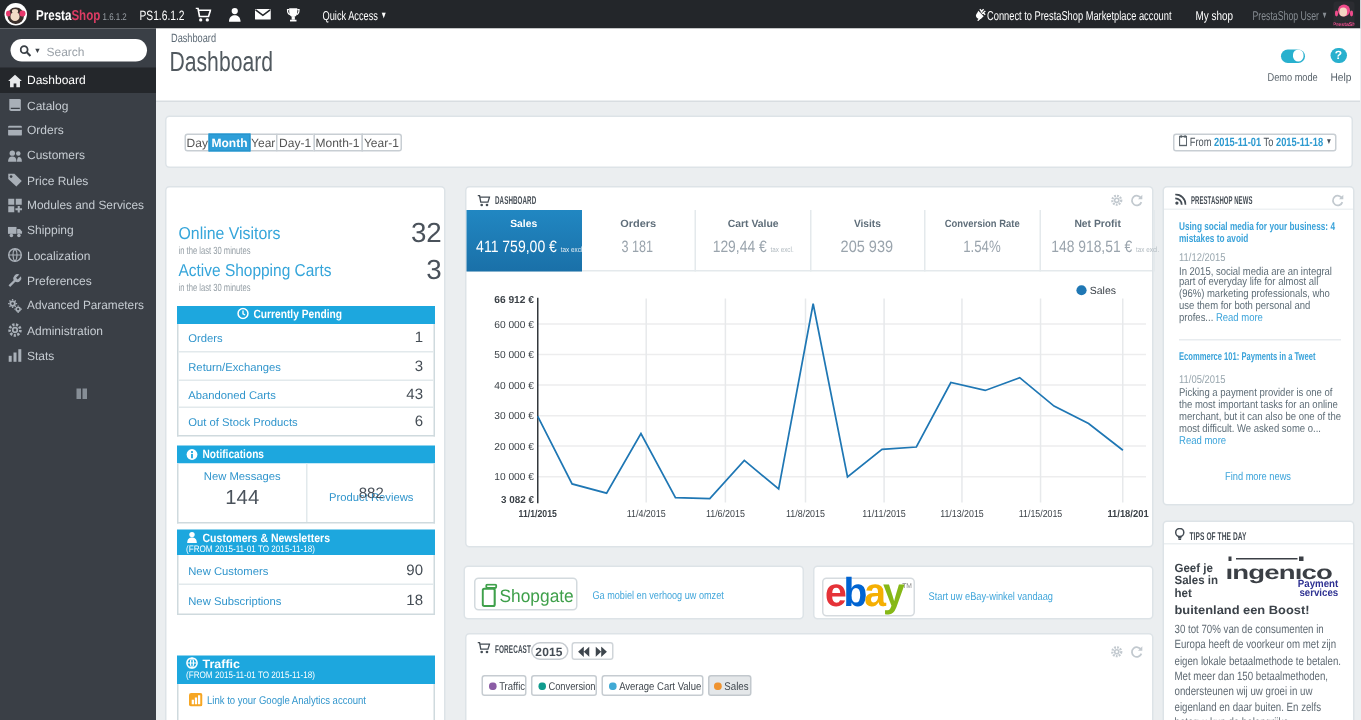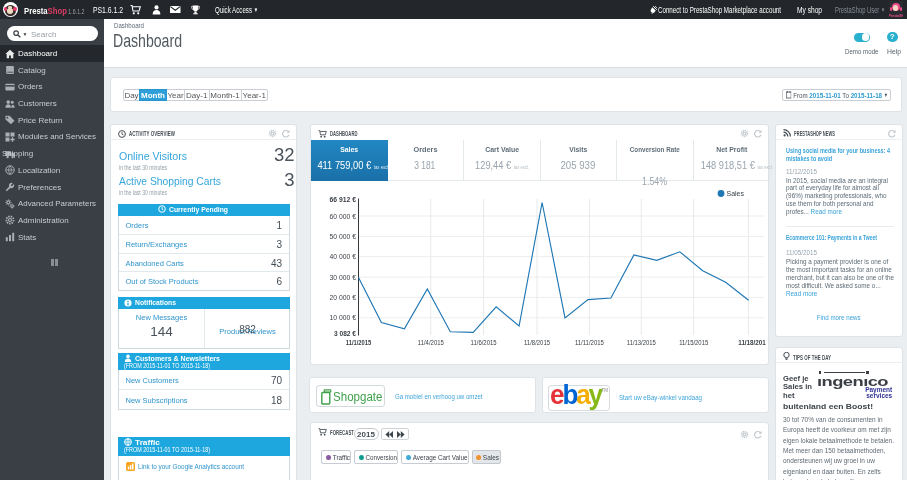--- a/index.html
+++ b/index.html
@@ -118,21 +118,21 @@
         </span>
         <span class="sx" style="position:absolute;left:18px;top:4px;font-size:8px;color:#c6ccd2;">Customers</span>
       </div>
       <div style="position:relative;height:16.7px;">
         <span style="position:absolute;left:5px;top:3.5px;width:10px;height:10px;">
           <svg width="10" height="10" viewBox="0 0 10 10">
             <path d="M0.5 0.8 H4.6 L9.5 5.7 L5.9 9.3 L0.5 4.4 Z" fill="#a8afb7"></path>
             <circle cx="2.4" cy="2.7" r="0.9" fill="#3a3f46"></circle>
           </svg>
         </span>
-        <span class="sx" style="position:absolute;left:18px;top:4px;font-size:8px;color:#c6ccd2;">Price Return</span>
+        <span class="sx" style="position:absolute;left:18px;top:4px;font-size:8px;color:#c6ccd2;">Price Rules</span>
       </div>
       <div style="position:relative;height:16.7px;">
         <span style="position:absolute;left:5px;top:3.5px;width:10px;height:10px;">
           <svg width="10" height="10" viewBox="0 0 10 10">
             <rect x="0.5" y="0.5" width="4" height="4" fill="#a8afb7"></rect>
             <rect x="5.5" y="0.5" width="4" height="4" fill="#a8afb7"></rect>
             <rect x="0.5" y="5.5" width="4" height="4" fill="#a8afb7"></rect>
             <path d="M7.5 5.3 V9.7 M5.3 7.5 H9.7" stroke="#a8afb7" stroke-width="1.4"></path>
           </svg>
         </span>
@@ -140,21 +140,21 @@
       </div>
       <div style="position:relative;height:16.7px;">
         <span style="position:absolute;left:5px;top:3.5px;width:10px;height:10px;">
           <svg width="10" height="10" viewBox="0 0 10 10">
             <rect x="0.3" y="2.3" width="5.7" height="4.6" fill="#a8afb7"></rect>
             <path d="M6.4 3.6 H8.3 L9.7 5.3 V6.9 H6.4 Z" fill="#a8afb7"></path>
             <circle cx="2.6" cy="8" r="1.2" fill="#a8afb7"></circle>
             <circle cx="7.6" cy="8" r="1.2" fill="#a8afb7"></circle>
           </svg>
         </span>
-        <span class="sx" style="position:absolute;left:2px;top:4px;font-size:8px;color:#c6ccd2;">Shipping</span>
+        <span class="sx" style="position:absolute;left:18px;top:4px;font-size:8px;color:#c6ccd2;">Shipping</span>
       </div>
       <div style="position:relative;height:16.7px;">
         <span style="position:absolute;left:5px;top:3.5px;width:10px;height:10px;">
           <svg width="10" height="10" viewBox="0 0 10 10">
             <circle cx="5" cy="5" r="4.2" fill="none" stroke="#a8afb7" stroke-width="1"></circle>
             <path d="M5 0.8 C3.2 2.5 3.2 7.5 5 9.2 M5 0.8 C6.8 2.5 6.8 7.5 5 9.2 M0.9 5 H9.1" fill="none" stroke="#a8afb7" stroke-width="0.8"></path>
           </svg>
         </span>
         <span class="sx" style="position:absolute;left:18px;top:4px;font-size:8px;color:#c6ccd2;">Localization</span>
       </div>
@@ -214,37 +214,20 @@
 <div id="rangebtns" class="abs" style="left:123px;top:89px;height:12px;"><div style="display:inline-block;vertical-align:top;width:17px;height:12px;font-size:8px;text-align:center;line-height:12px;border:1px solid #c8ced3;margin-left:-1px;background:#fff;color:#555;border-radius:2px 0 0 2px;margin-left:0;">Day</div><div style="display:inline-block;vertical-align:top;width:28px;height:12px;font-size:8px;text-align:center;line-height:12px;border:1px solid #c8ced3;margin-left:-1px;background:#2e9fd9;color:#fff;font-weight:bold;border-color:#2795cd;position:relative;z-index:2;">Month</div><div style="display:inline-block;vertical-align:top;width:19px;height:12px;font-size:8px;text-align:center;line-height:12px;border:1px solid #c8ced3;margin-left:-1px;background:#fff;color:#555;">Year</div><div style="display:inline-block;vertical-align:top;width:25.5px;height:12px;font-size:8px;text-align:center;line-height:12px;border:1px solid #c8ced3;margin-left:-1px;background:#fff;color:#555;">Day-1</div><div style="display:inline-block;vertical-align:top;width:33px;height:12px;font-size:8px;text-align:center;line-height:12px;border:1px solid #c8ced3;margin-left:-1px;background:#fff;color:#555;">Month-1</div><div style="display:inline-block;vertical-align:top;width:27.5px;height:12px;font-size:8px;text-align:center;line-height:12px;border:1px solid #c8ced3;margin-left:-1px;background:#fff;color:#555;border-radius:0 2px 2px 0;">Year-1</div></div>
 <div class="abs" style="left:782px;top:88.5px;width:109px;height:12.5px;background:#fff;border:1px solid #c8ced3;border-radius:2px;font-size:8px;color:#4a525a;line-height:10.5px;padding-left:3px;white-space:nowrap;"><span class="sx" style="line-height: 10.5px; transform-origin: 0px 50%; transform: scaleX(0.775573);">
   <svg style="display:inline-block;vertical-align:-1px;" width="7" height="7.5" viewBox="0 0 7 7.5">
           <rect x="0.5" y="1" width="6" height="6" fill="none" stroke="#596269" stroke-width="0.9"></rect>
           <path d="M1.8 0 V2 M5.2 0 V2" stroke="#596269" stroke-width="0.9"></path>
         </svg>
   From <b style="color:#2d9ad0;">2015-11-01</b> To <b style="color:#2d9ad0;">2015-11-18</b> <span style="font-size:5.5px;vertical-align:1px;">▼</span></span>
 </div>
 
 <div class="panel" style="left:110px;top:123.5px;width:187px;height:370px;">
-  <div class="phead">
-    <svg style="display:inline-block;vertical-align:-1.5px;margin-right:3px;" width="8" height="8" viewBox="0 0 8 8">
-          <circle cx="4" cy="4" r="3.4" fill="none" stroke="#454d55" stroke-width="1"></circle>
-          <path d="M4 2 V4.2 L5.5 5" fill="none" stroke="#454d55" stroke-width="0.9"></path>
-        </svg><span class="sx" style="transform-origin: 0px 50%; transform: scaleX(0.588918);">ACTIVITY OVERVIEW</span>
-    <span class="picons">
-      <svg style="display:inline-block;" width="9" height="9" viewBox="0 0 10 10">
-            <circle cx="5" cy="5" r="3.3" fill="none" stroke="#c2c9cf" stroke-width="1.7" stroke-dasharray="1.35 0.85"></circle>
-            <circle cx="5" cy="5" r="2.1" fill="#c2c9cf"></circle>
-            <circle cx="5" cy="5" r="0.9" fill="#fff"></circle>
-          </svg>
-      <svg style="display:inline-block;margin-left:4px;" width="9" height="9" viewBox="0 0 10 10">
-            <path d="M8.6 3.6 A3.6 3.6 0 1 0 8.8 6.4" fill="none" stroke="#c2c9cf" stroke-width="1.3"></path>
-            <path d="M9.5 1 V4.3 H6.3 Z" fill="#c2c9cf"></path>
-          </svg>
-    </span>
-  </div>
   <div class="abs sx" style="left: 8px; top: 25px; font-size: 11.5px; color: rgb(53, 165, 218); transform-origin: 0px 50%; transform: scaleX(0.919696);">Online Visitors</div>
   <div class="abs" style="right:1.5px;top:19.5px;font-size:18.5px;color:#4a525b;">32</div>
   <div class="abs sx" style="left: 8px; top: 39.5px; font-size: 7px; color: rgb(147, 157, 164); transform-origin: 0px 50%; transform: scaleX(0.725555);">in the last 30 minutes</div>
   <div class="abs sx" style="left: 8px; top: 50px; font-size: 11.5px; color: rgb(53, 165, 218); transform-origin: 0px 50%; transform: scaleX(0.896334);">Active Shopping Carts</div>
   <div class="abs" style="right:1.5px;top:44.5px;font-size:18.5px;color:#4a525b;">3</div>
   <div class="abs sx" style="left: 8px; top: 64.5px; font-size: 7px; color: rgb(147, 157, 164); transform-origin: 0px 50%; transform: scaleX(0.725555);">in the last 30 minutes</div>
 
   <div class="abs bluebar" style="left:6.5px;top:79px;width:172.5px;height:12px;padding-left:40px;">
     <svg style="display:inline-block;vertical-align:-1.5px;margin-right:3px;" width="8" height="8" viewBox="0 0 8 8">
           <circle cx="4" cy="4" r="3.3" fill="none" stroke="#fff" stroke-width="1"></circle>
@@ -288,21 +271,21 @@
   <div class="abs bluebar" style="left:6.5px;top:228px;width:172.5px;height:17px;">
     <svg style="display:inline-block;vertical-align:-1.5px;margin-right:3px;" width="8" height="8" viewBox="0 0 8 8">
           <circle cx="4" cy="2.4" r="1.8" fill="#fff"></circle>
           <path d="M0.8 8 C0.8 5.2 2.4 4.4 4 4.4 C5.6 4.4 7.2 5.2 7.2 8 Z" fill="#fff"></path>
         </svg><span class="sx" style="line-height: 8px; transform-origin: 0px 50%; transform: scaleX(0.876995);">Customers &amp; Newsletters</span>
     <div style="line-height:6.5px;"><span class="sx" style="font-size: 6.3px; font-weight: normal; transform-origin: 0px 50%; transform: scaleX(0.860134);">(FROM 2015-11-01 TO 2015-11-18)</span></div>
   </div>
   <div class="abs tbl" style="left:6.5px;top:245px;width:172.5px;">
     <div class="trow2" style="border-top:none;">
           <span class="tlab">New Customers</span>
-          <span class="tval">70</span>
+          <span class="tval">90</span>
         </div>
     <div class="trow2">
           <span class="tlab">New Subscriptions</span>
           <span class="tval">18</span>
         </div>
   </div>
 
   <div class="abs bluebar" style="left:6.5px;top:312px;width:172.5px;height:19.5px;">
     <svg style="display:inline-block;vertical-align:-1.5px;margin-right:3px;" width="8" height="8" viewBox="0 0 8 8">
           <circle cx="4" cy="4" r="3.4" fill="none" stroke="#fff" stroke-width="1"></circle>
@@ -353,21 +336,21 @@
         <div style="position:absolute;top:0;height:41px;width:76.5px;left:153px;text-align:center;border-right:1px solid #e4e9ec;">
           <div style="margin-top:5.5px;font-size:7px;font-weight:bold;color:#5f6e7a;"><span class="sx" style="transform-origin: 50% 50%; transform: scaleX(0.992701);">Cart Value</span></div>
           <div style="margin-top:6px;font-size:11px;color:#9aa4ad;white-space:nowrap;"><span class="sx" style="transform-origin: 50% 50%; transform: scaleX(0.840876);">129,44 € <span style="font-size:5px;color:#b3bcc2;">tax excl.</span></span></div>
         </div>
         <div style="position:absolute;top:0;height:41px;width:76.5px;left:229.5px;text-align:center;border-right:1px solid #e4e9ec;">
           <div style="margin-top:5.5px;font-size:7px;font-weight:bold;color:#5f6e7a;"><span class="sx" style="transform-origin: 50% 50%; transform: scaleX(0.969697);">Visits</span></div>
           <div style="margin-top:6px;font-size:11px;color:#9aa4ad;white-space:nowrap;"><span class="sx" style="transform-origin: 50% 50%; transform: scaleX(0.880157);">205 939</span></div>
         </div>
         <div style="position:absolute;top:0;height:41px;width:76.5px;left:306px;text-align:center;border-right:1px solid #e4e9ec;">
           <div style="margin-top:5.5px;font-size:7px;font-weight:bold;color:#5f6e7a;"><span class="sx" style="transform-origin: 50% 50%; transform: scaleX(0.898876);">Conversion Rate</span></div>
-          <div style="margin-top:22px;font-size:11px;color:#9aa4ad;white-space:nowrap;"><span class="sx" style="transform-origin: 50% 50%; transform: scaleX(0.801202);">1.54%</span></div>
+          <div style="margin-top:6px;font-size:11px;color:#9aa4ad;white-space:nowrap;"><span class="sx" style="transform-origin: 50% 50%; transform: scaleX(0.801202);">1.54%</span></div>
         </div>
         <div style="position:absolute;top:0;height:41px;width:76.5px;left:382.5px;text-align:center;border-right:1px solid #e4e9ec;">
           <div style="margin-top:5.5px;font-size:7px;font-weight:bold;color:#5f6e7a;"><span class="sx" style="transform-origin: 50% 50%; transform: scaleX(0.984127);">Net Profit</span></div>
           <div style="margin-top:6px;font-size:11px;color:#9aa4ad;white-space:nowrap;"><span class="sx" style="transform-origin: 50% 50%; transform: scaleX(0.840722);">148 918,51 € <span style="font-size:5px;color:#b3bcc2;">tax excl.</span></span></div>
         </div>
       </div>
   <svg class="abs" style="left:0;top:57px;" width="457" height="183" viewBox="0 0 457 183">
 
     <g stroke="#ededee" stroke-width="1">
       <line x1="47.5" y1="34" x2="453" y2="34"></line>

